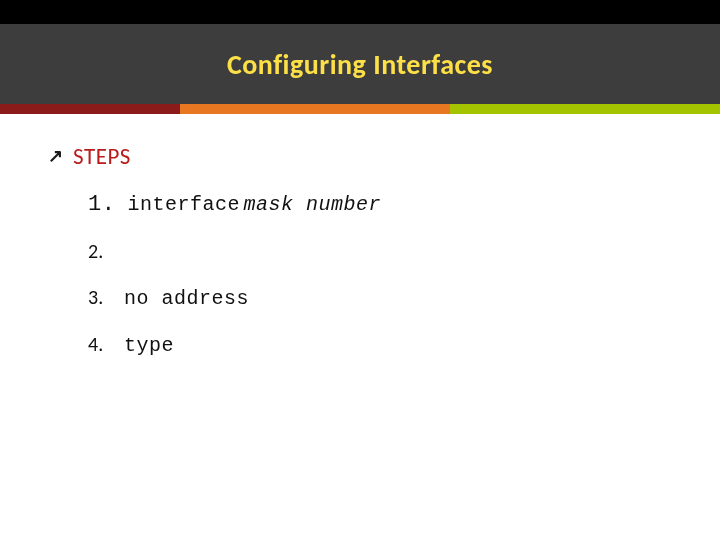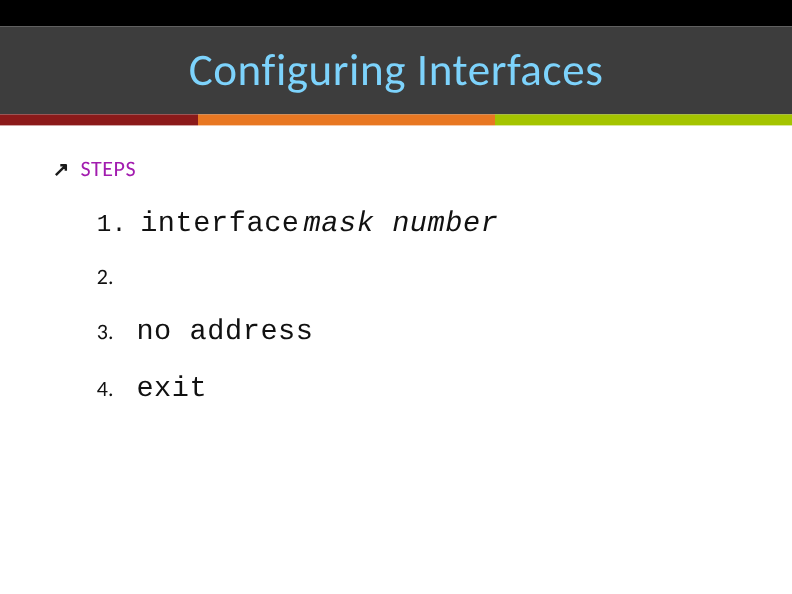--- a/index.html
+++ b/index.html
@@ -1,34 +1,34 @@
 <!DOCTYPE html>
 <html><head>
   <meta charset="utf-8">
   <style>
     * { margin: 0; padding: 0; box-sizing: border-box; }
     html, body { width: 720px; height: 540px; font-family: Calibri, "Segoe UI", Arial, sans-serif; background: #fff; }
     .slide { width: 720px; height: 540px; background: #fff; position: relative; }
     .header-block { width: 100%; }
     .bar-top { height: 24px; background: #000; }
     .bar-dark { height: 80px; background: #3d3d3d; display: flex; align-items: center; justify-content: center; }
-    .title { color: #7dd3fc; font-size: 41px; font-weight: 400; letter-spacing: 0.5px; }
+    .title { color: #fde047; font-size: 28px; font-weight: 700; letter-spacing: 0.5px; }
     .bar-stripes { height: 10px; display: flex; }
     .stripe-maroon { background: #8b1a1a; flex: 0 0 180px; }
     .stripe-orange { background: #e87722; flex: 0 0 270px; }
     .stripe-lime   { background: #a4c400; flex: 1; }
     .content { padding: 28px 40px 0 48px; }
     .steps-row { display: flex; align-items: center; gap: 10px; }
     .arrow-icon { color: #1a1a1a; font-size: 18px; font-weight: bold; line-height: 1; font-family: Arial, sans-serif; }
-    .steps-label { font-size: 20px; font-weight: 500; letter-spacing: 0.5px; color: #a21caf; }
+    .steps-label { font-size: 23px; font-weight: 500; letter-spacing: 0.5px; color: #b91c1c; }
     .step-list { margin-top: 22px; margin-left: 40px; }
     .step-item { display: flex; align-items: baseline; gap: 12px; margin-bottom: 22px; }
     .step-num { font-size: 20px; color: #111; min-width: 24px; }
     .step-num.mono { font-family: "Courier New", Courier, monospace; font-size: 22px; }
-    .mono { font-family: "Courier New", Courier, monospace; font-size: 26px; letter-spacing: 0.5px; color: #111; }
+    .mono { font-family: "Courier New", Courier, monospace; font-size: 20px; letter-spacing: 0.5px; color: #111; }
     .italic { font-style: italic; }
     .gap { display: inline-block; width: 18px; }
   </style>
 </head>
 <body>
 
 <div class="slide">
   <div class="header-block">
     <div class="bar-top"></div>
     <div class="bar-dark">
@@ -64,19 +64,19 @@
       <div class="step-item">
         <span class="step-num">3.</span>
         <span>
           <span class="mono">no address</span>
         </span>
       </div>
 
       <div class="step-item">
         <span class="step-num">4.</span>
         <span>
-          <span class="mono">exit</span>
+          <span class="mono">type</span>
         </span>
       </div>
 
     </div>
   </div>
 </div>
 
 </body></html>

